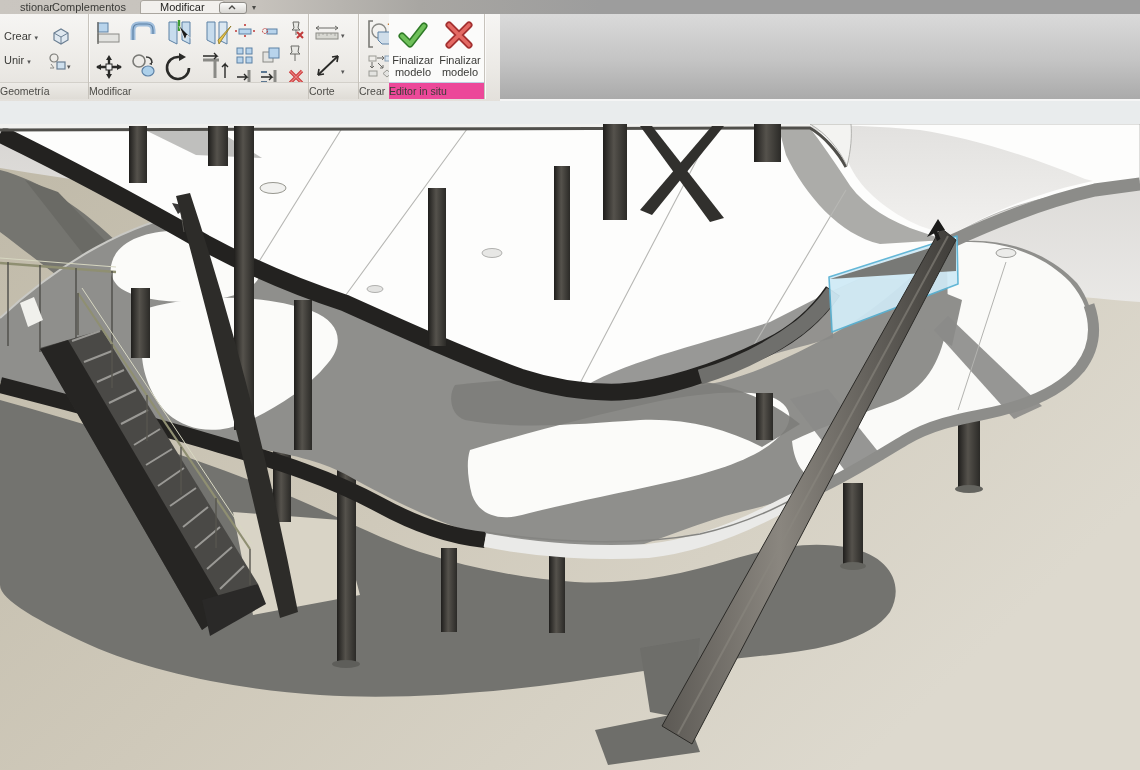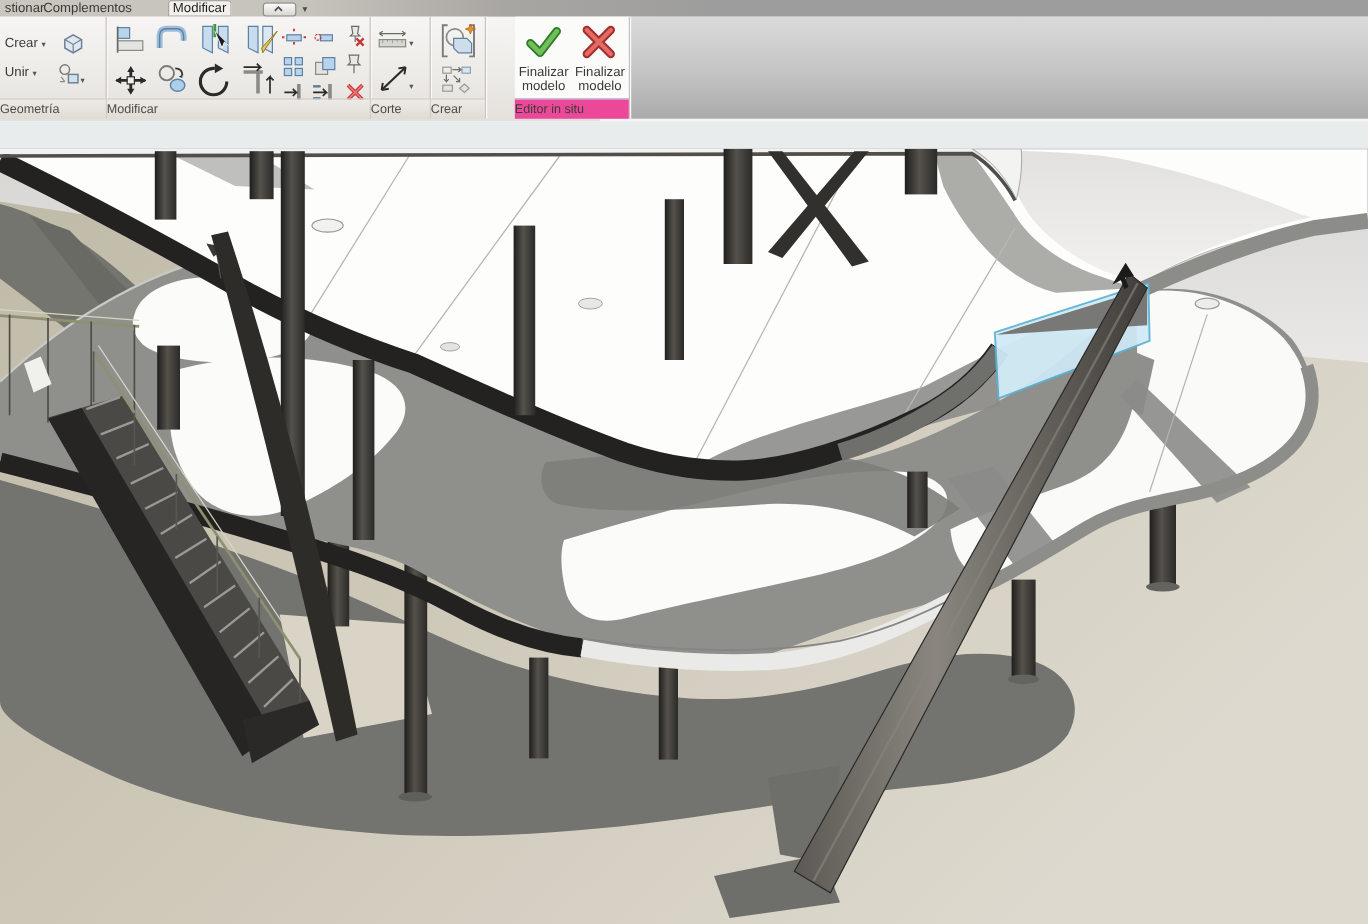--- a/index.html
+++ b/index.html
@@ -1,38 +1,38 @@
 <!DOCTYPE html>
 <html><head>
 <meta charset="utf-8">
 <style>
   html,body{margin:0;padding:0;background:#888;}
   #app{position:relative;width:1140px;height:770px;overflow:hidden;font-family:"Liberation Sans",sans-serif;background:#fff;}
   
   #tabbar{position:absolute;left:0;top:0;width:1140px;height:14px;
     background:linear-gradient(90deg,#cac6c0 0,#c6c2bc 260px,#a8a6a2 420px,#9d9d9d 600px,#9d9d9d 100%);}
-  .tab{position:absolute;top:0;height:14px;line-height:14px;font-size:11px;color:#3a3a37;padding:0 4px;}
+  .tab{position:absolute;top:0;height:14px;line-height:14px;font-size:11px;color:#3a3a37;padding:0 20px;}
   .tab.active{background:#f2f0ed;border-radius:3px 3px 0 0;box-shadow:0 0 0 1px #aaa69f inset;color:#1f1f1d;}
   #panelbtn{position:absolute;left:219px;top:2px;width:26px;height:10px;background:linear-gradient(#fbfbfa,#d8d6d2);
     border:1px solid #8f8d88;border-radius:3px;}
   #panelbtn .chev{position:absolute;left:8px;top:2px;width:8px;height:5px;}
   #panelcaret{position:absolute;left:252px;top:3px;font-size:8px;color:#4a4a47;}
   
   #ribbon{position:absolute;left:0;top:14px;width:1140px;height:87px;
     background:linear-gradient(#f6f5f3,#eceae6 60%,#e3e0db);}
   #ribbon-right{position:absolute;left:500px;top:0;width:640px;height:85px;
     background:linear-gradient(#dadada,#c4c4c4 55%,#aaa);border-bottom:2px solid #f5f5f5;}
   .panel{position:absolute;top:0;height:85px;border-right:1px solid #c7c3bc;box-shadow:1px 0 0 #fbfaf9;}
   .panel .plabel{position:absolute;left:0;bottom:0;width:100%;height:16px;line-height:16px;
     font-size:10.5px;color:#4c4b47;background:linear-gradient(#edebe7,#dfdcd6);border-top:1px solid #d3d0ca;}
   #p-geom{left:0;width:88px;}
   #p-mod{left:89px;width:219px;}
   #p-medir{left:309px;width:49px;}
   #p-crear{left:359px;width:45px;}
-  #p-editor{left:429px;width:95px;background:#fbfbfa;}
+  #p-editor{left:389px;width:95px;background:#fbfbfa;}
   #p-editor .plabel{background:#ec4899;border-top:1px solid #bfcfe2;color:#3c3c39;}
   .gitem{position:absolute;left:4px;font-size:11px;color:#3a3a37;}
   .gitem .car{font-size:7px;color:#555;margin-left:3px;}
   .ic{position:absolute;}
   .twoLine{position:absolute;width:48px;text-align:center;font-size:11px;line-height:12px;color:#3a3a37;}
   
   #optbar{position:absolute;left:0;top:101px;width:1140px;height:23px;background:#e9eced;border-bottom:1px solid #c9c9c9;}
   
   #view{position:absolute;left:0;top:124px;width:1140px;height:646px;}
 </style>

